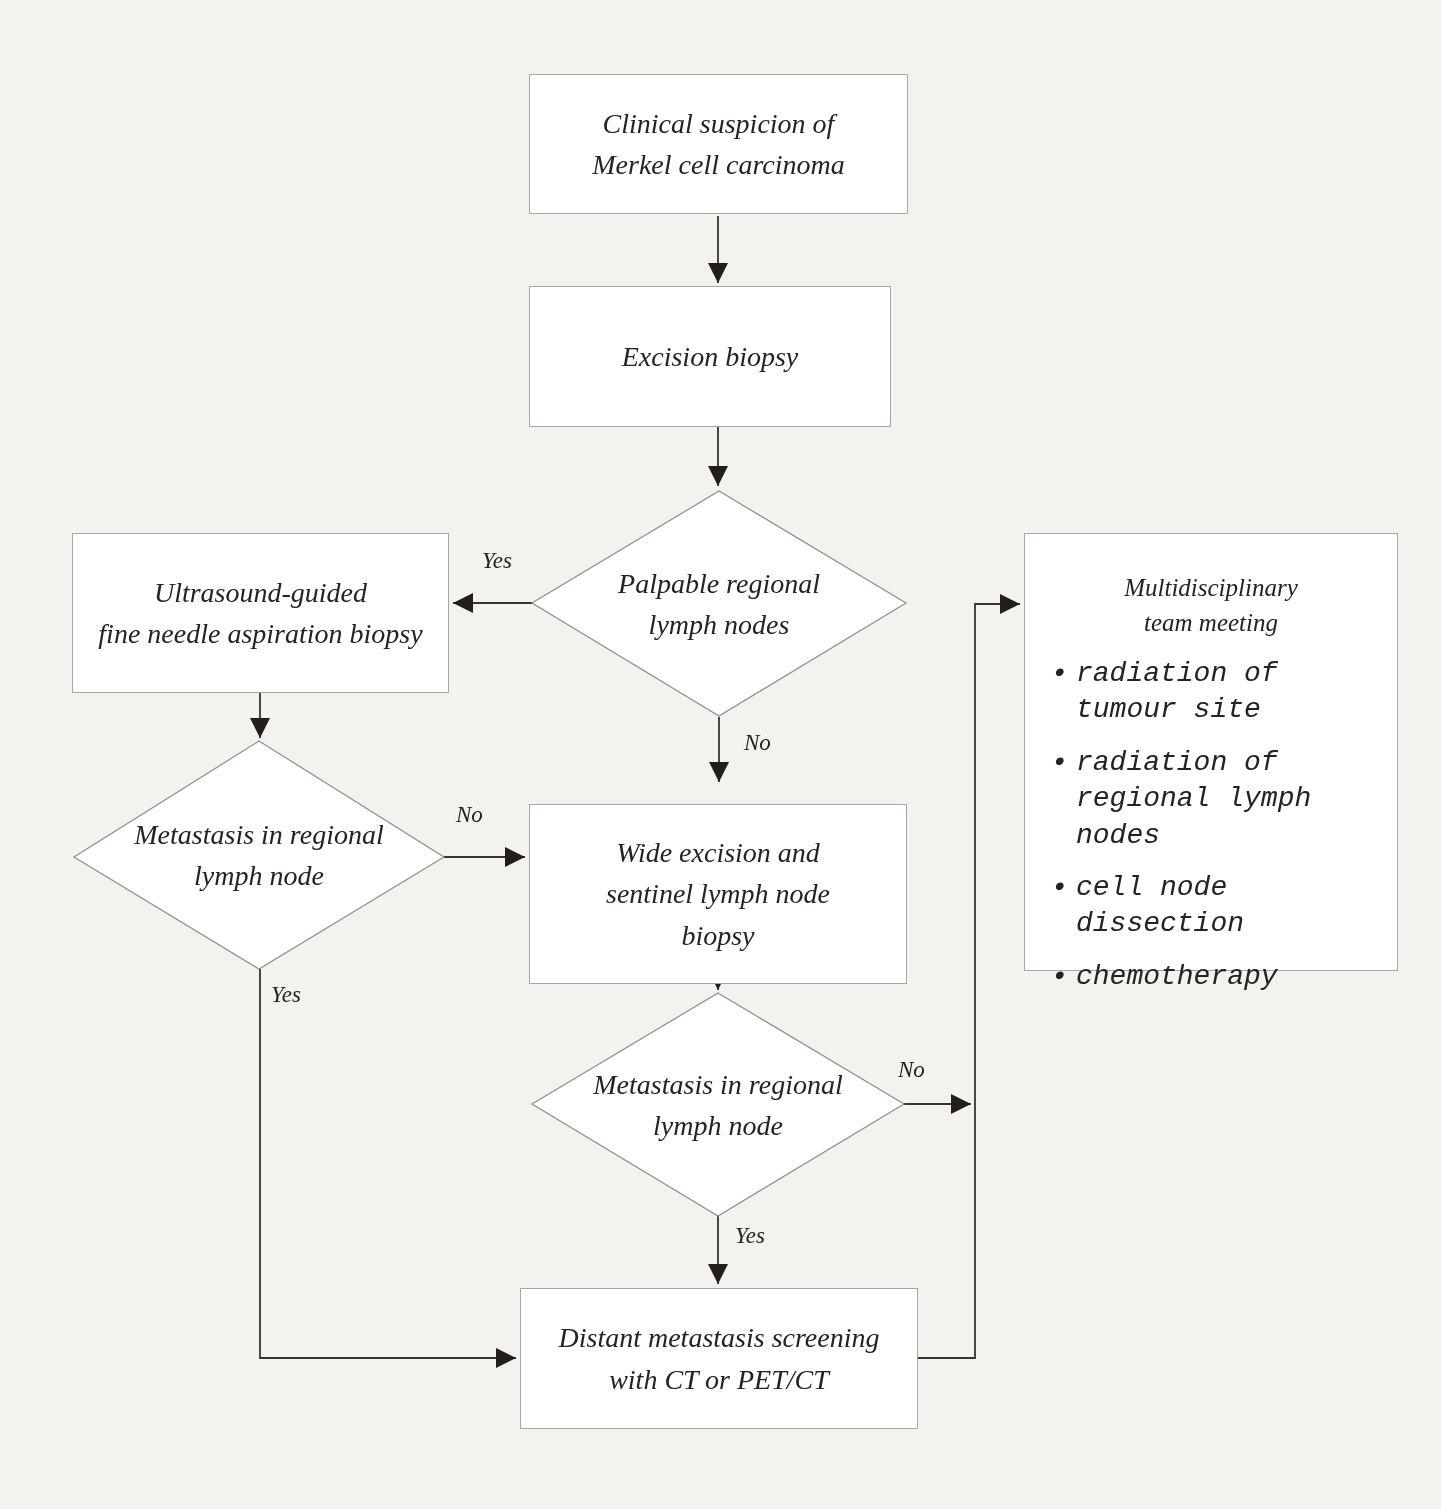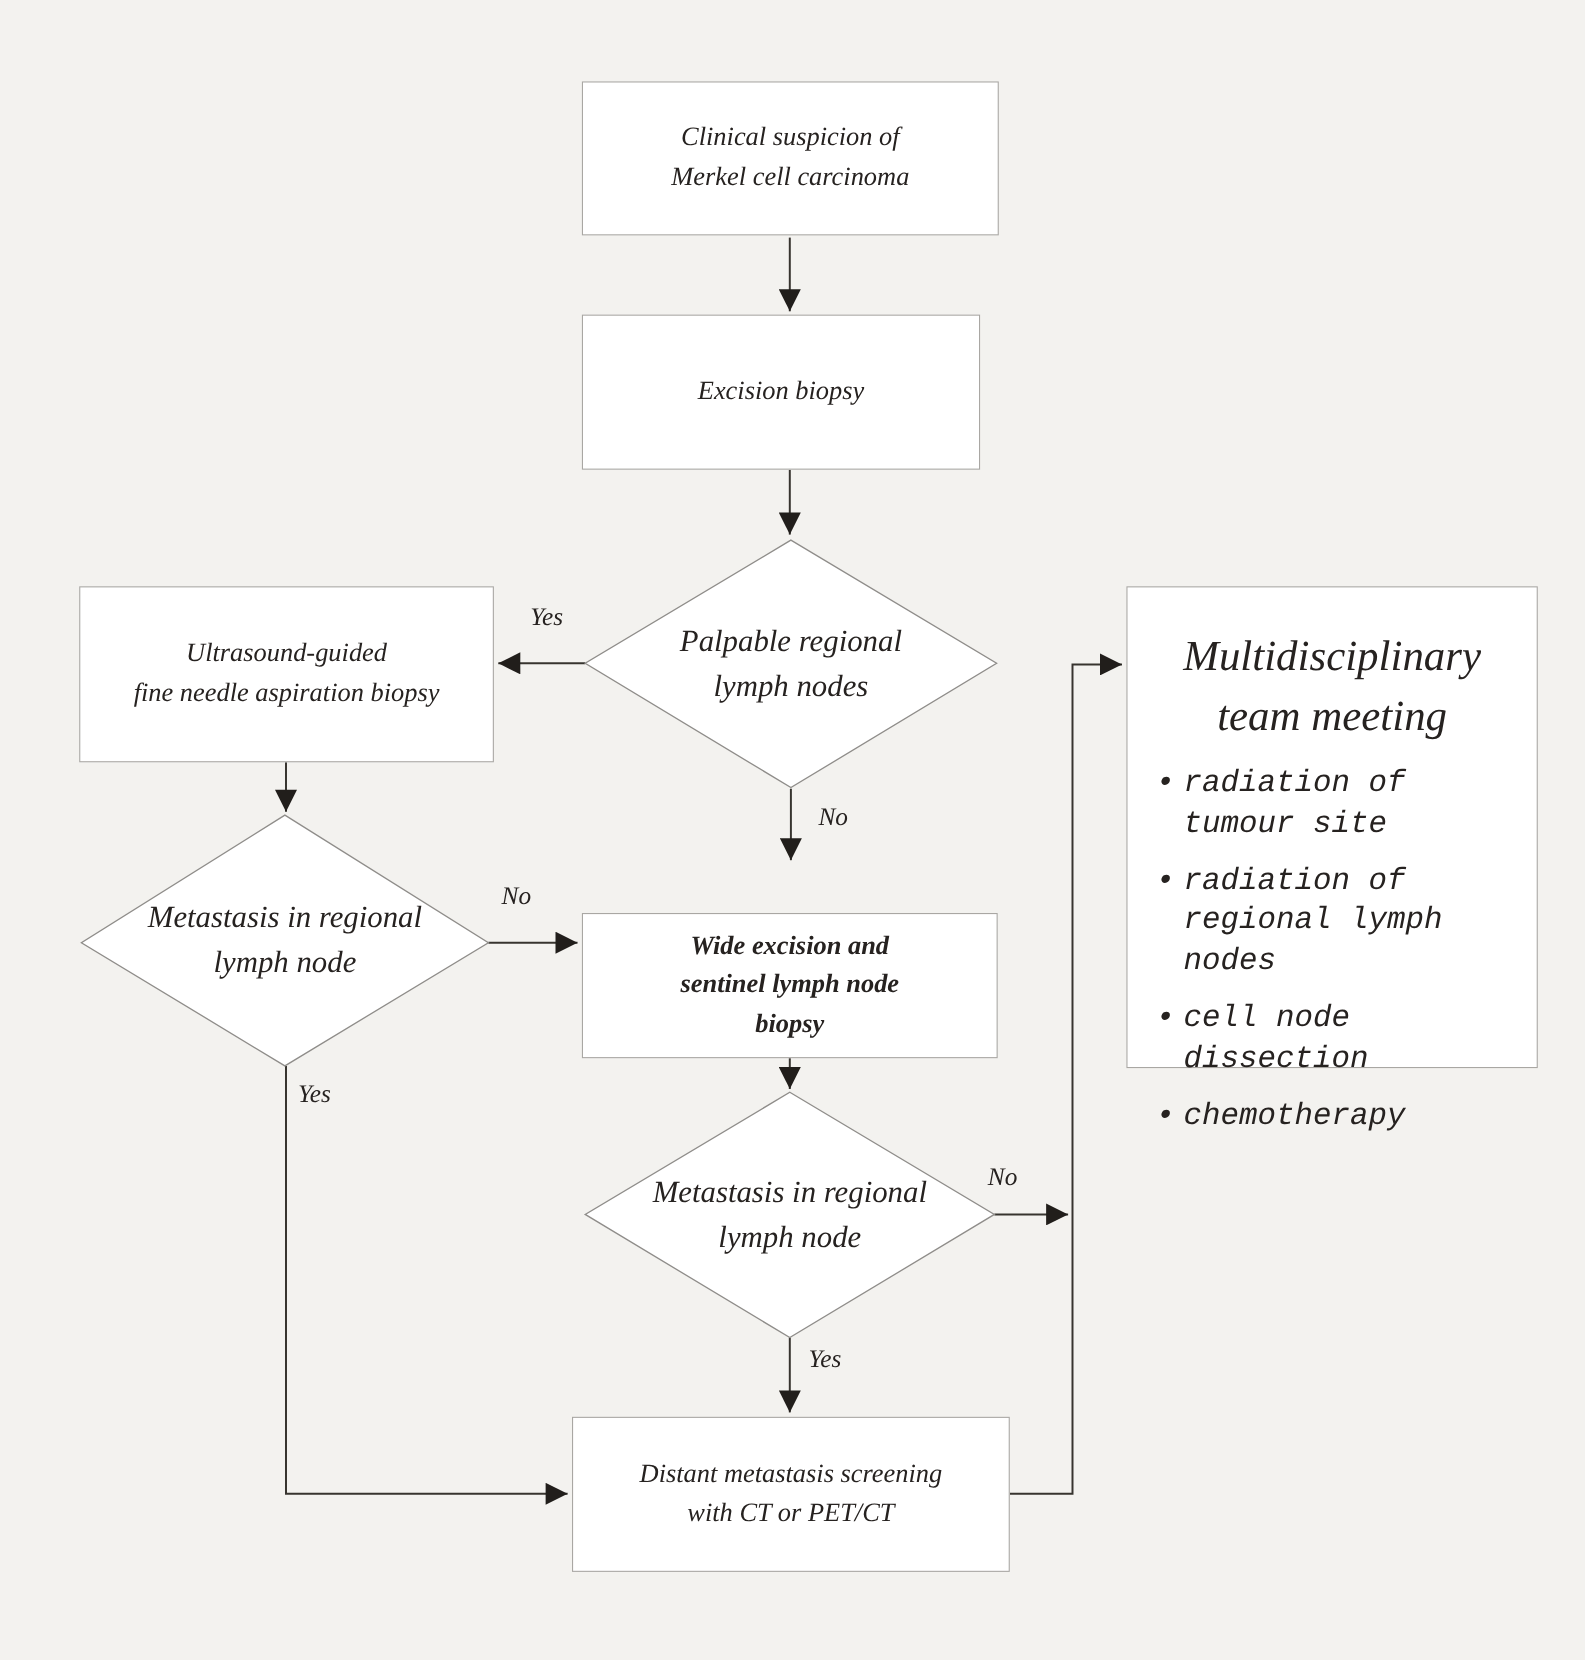--- a/index.html
+++ b/index.html
@@ -25,21 +25,21 @@
   }
   .node {
     position: absolute;
     box-sizing: border-box;
     background: #ffffff;
     border: 1.5px solid #a9a7a3;
     display: flex;
     align-items: center;
     justify-content: center;
     text-align: center;
-    font-size: 24px;
+    font-size: 28px;
     line-height: 1.48;
     white-space: pre-line;
   }
   .diamond-label {
     position: absolute;
     display: flex;
     align-items: center;
     justify-content: center;
     text-align: center;
     font-size: 28px;
@@ -59,21 +59,21 @@
     top: 533px;
     width: 374px;
     height: 438px;
     background: #ffffff;
     border: 1.5px solid #a9a7a3;
     padding: 36px 24px 0 24px;
     font-size: 28px;
   }
   .mdt-title {
     text-align: center;
-    font-size: 39px;
+    font-size: 25px;
     line-height: 1.4;
     white-space: pre-line;
   }
   .mdt-subtitle {
     margin: 26px 0 0 1px;
     line-height: 1.3;
   }
   .mdt ul {
     list-style: none;
     margin: 6px 0 16px 0;
@@ -91,21 +91,21 @@
     content: "\2022";
     position: absolute;
     left: 2px;
     top: 0;
   }
 
   
   #node-clinical   { left: 529px; top: 74px;   width: 379px; height: 140px; }
   #node-excision   { left: 529px; top: 286px;  width: 362px; height: 141px; }
   #node-ultrasound { left: 72px;  top: 533px;  width: 377px; height: 160px; }
-  #node-wide       { left: 529px; top: 830px;  width: 378px; height: 132px; font-weight: bold; }
+  #node-wide       { left: 529px; top: 804px;  width: 378px; height: 180px; }
   #node-distant    { left: 520px; top: 1288px; width: 398px; height: 141px; }
 
   #label-palpable  { left: 533px; top: 492px; width: 372px; height: 224px; }
   #label-met-left  { left: 74px;  top: 742px; width: 370px; height: 226px; }
   #label-met-mid   { left: 532px; top: 994px; width: 372px; height: 222px; }
 
   #edge-label-palpable-yes { left: 482px; top: 549px; }
   #edge-label-palpable-no  { left: 744px; top: 731px; }
   #edge-label-met-left-no  { left: 456px; top: 803px; }
   #edge-label-met-left-yes { left: 271px; top: 983px; }

